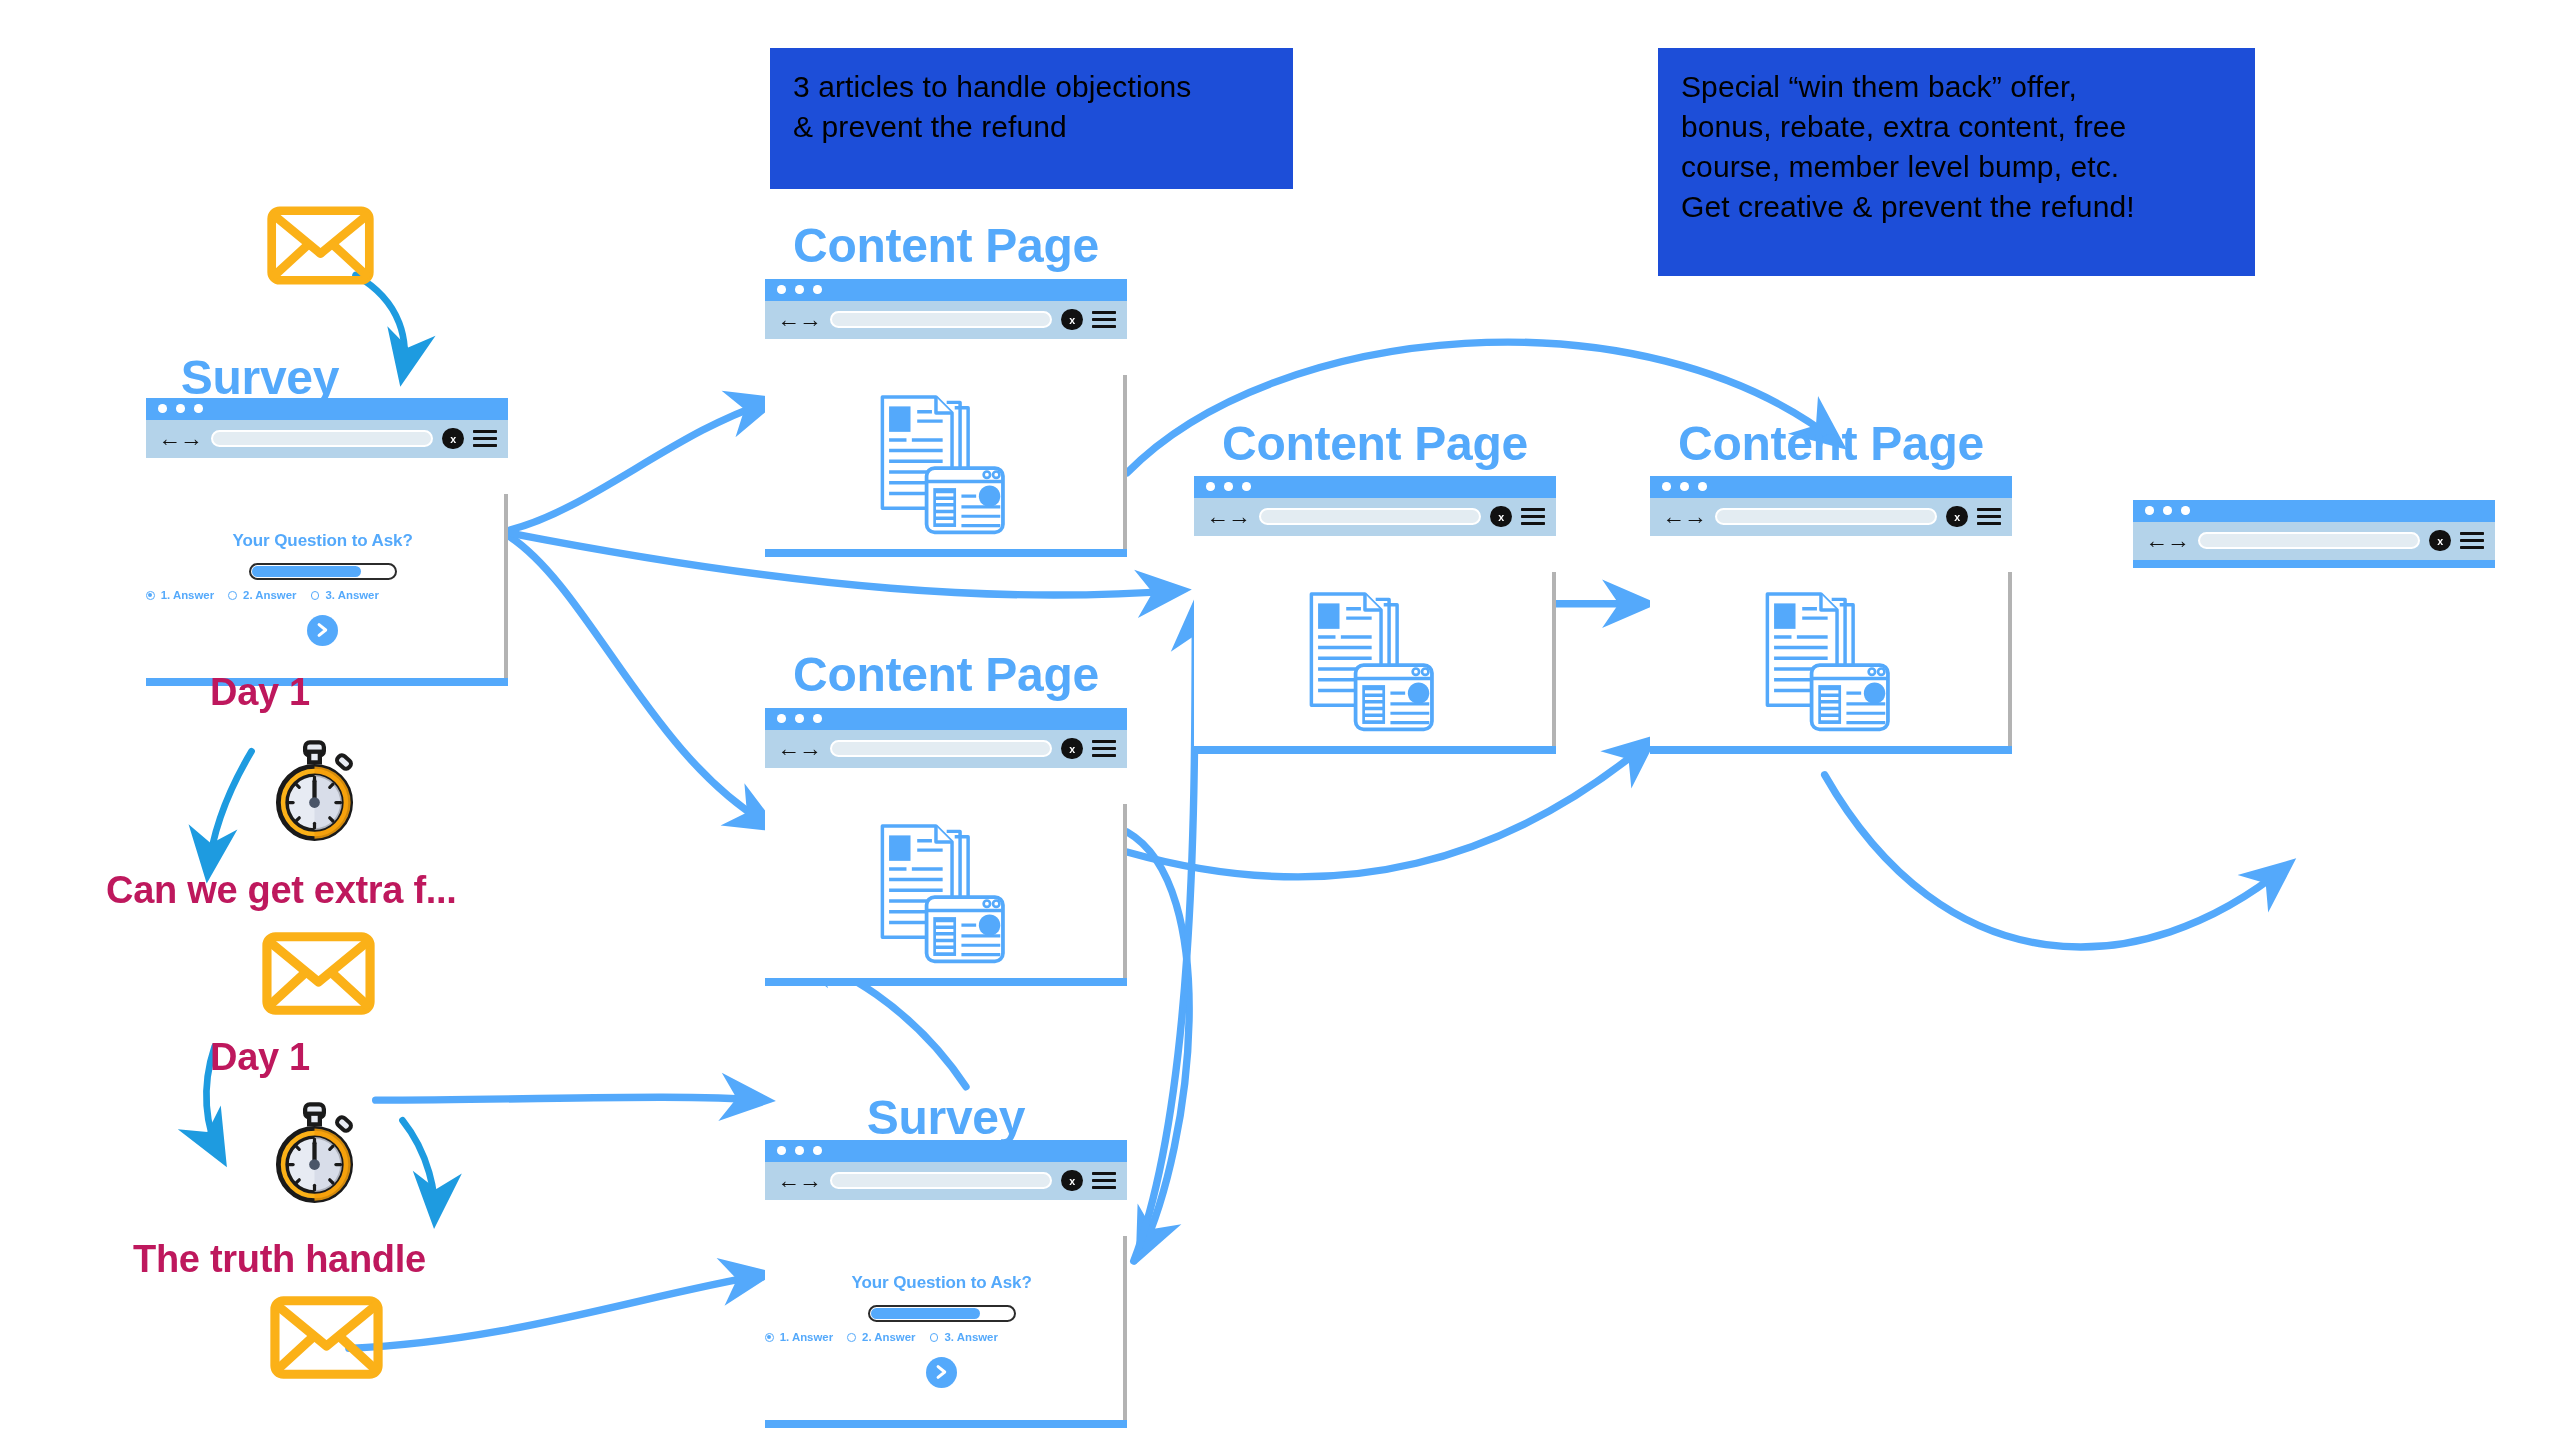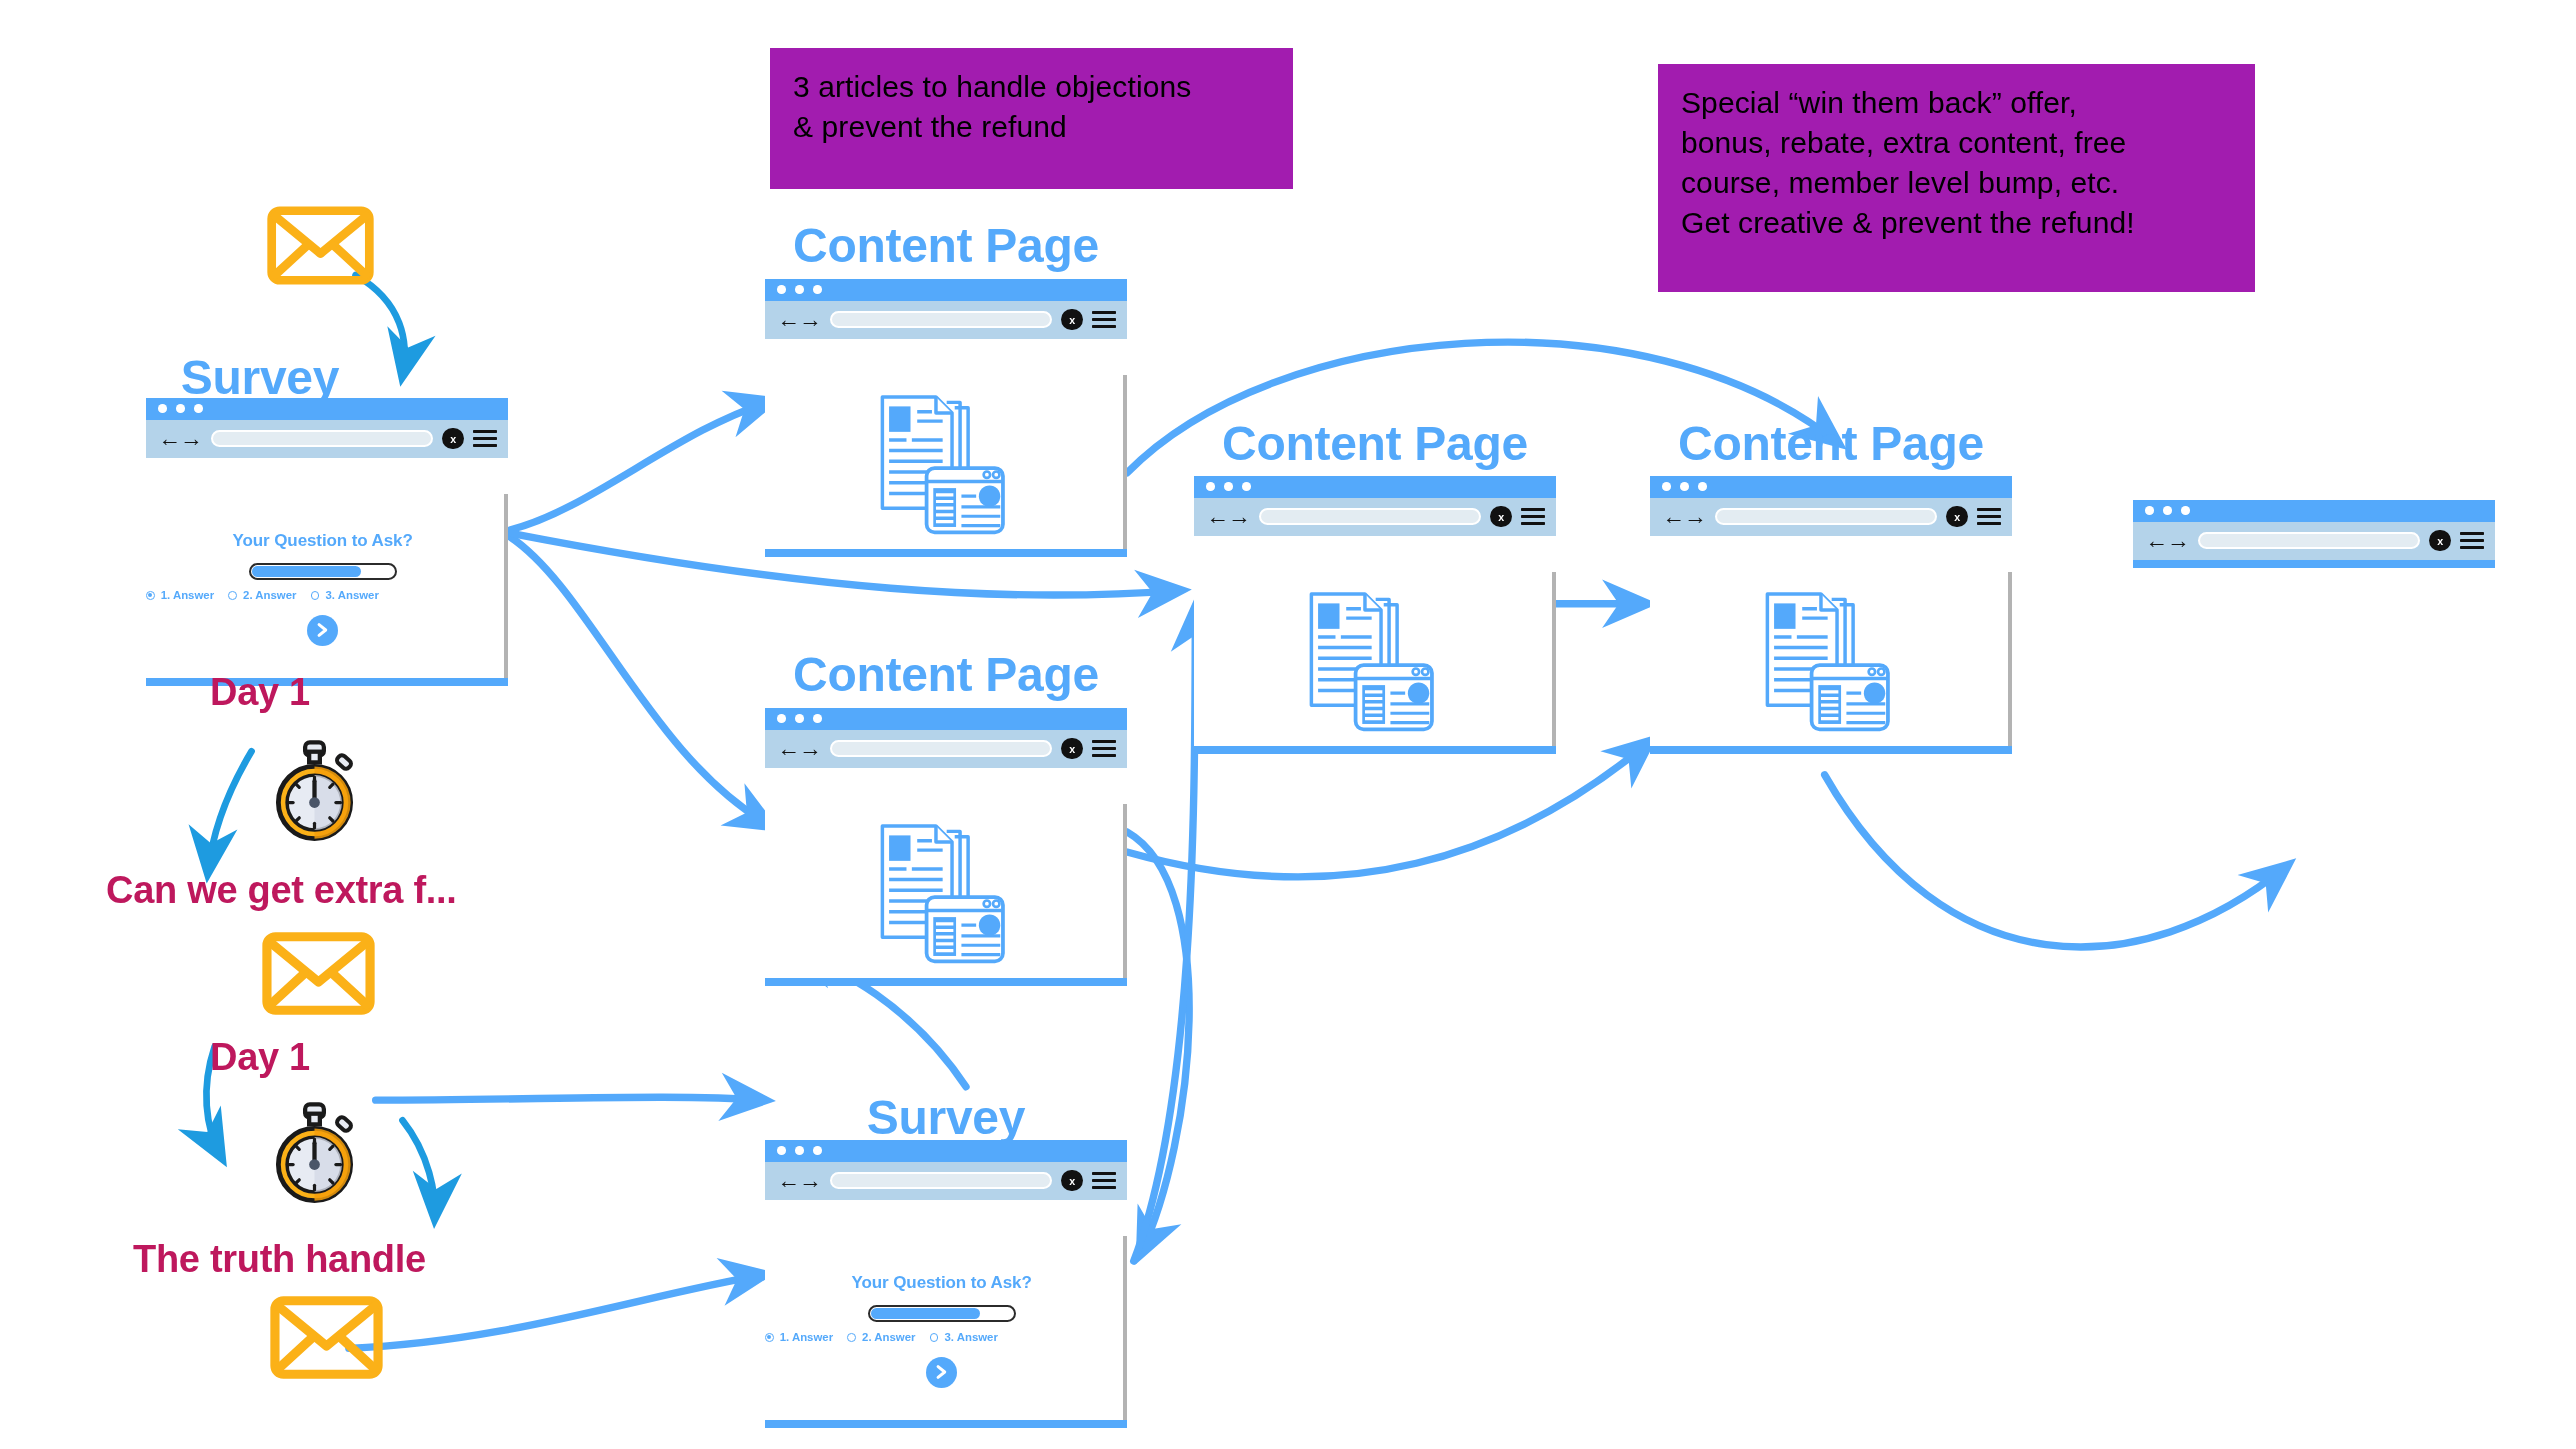--- a/index.html
+++ b/index.html
@@ -8,21 +8,21 @@
     font-family:"Liberation Sans","DejaVu Sans",sans-serif;
     -webkit-font-smoothing:antialiased;
   }
   .stage{position:absolute;left:0;top:0;width:2576px;height:1449px;}
 
   
   svg.arrows{position:absolute;left:0;top:0;width:2576px;height:1449px;pointer-events:none;}
 
   
   .callout{
-    position:absolute;background:#a21caf;color:#000;
+    position:absolute;background:#1d4ed8;color:#000;
     font-size:30px;line-height:1.33;font-weight:400;
     padding:19px 23px 21.5px 23px;box-sizing:border-box;white-space:pre-line;
     letter-spacing:0.1px;
   }
 
   
   .node-title{
     position:absolute;color:#54a9fb;font-weight:bold;font-size:48px;
     text-align:center;white-space:nowrap;letter-spacing:-0.3px;
   }
@@ -133,21 +133,21 @@
       <path d="M530,410 C600,450 610,510 600,560"></path>
       <path d="M375,1120 C330,1195 315,1255 310,1300"></path>
       <path d="M320,1560 C300,1620 305,1680 330,1725"></path>
       <path d="M600,1670 C640,1720 650,1780 648,1815"></path>
     </g>
   </svg>
 
   <div class="callout" style="left:770px;top:48px;width:523px;height:141px;">3 articles to handle objections
 &amp; prevent the refund</div>
 
-  <div class="callout" style="left:1658px;top:64px;width:597px;height:228px;">Special “win them back” offer,
+  <div class="callout" style="left:1658px;top:48px;width:597px;height:228px;">Special “win them back” offer,
 bonus, rebate, extra content, free
 course, member level bump, etc.
 Get creative &amp; prevent the refund!</div>
 
   <div class="icon-abs" style="left:267px;top:205px;">
     <svg width="107" height="81" viewBox="0 0 80 60" fill="none" stroke="#fbb118" stroke-width="6.5" stroke-linejoin="round" stroke-linecap="round">
       <rect x="3.5" y="4" width="73" height="52" rx="6"></rect>
       <path d="M6,8 L40,36 L74,8"></path>
       <path d="M6,52 L30,30"></path>
         <path d="M74,52 L50,30"></path>

